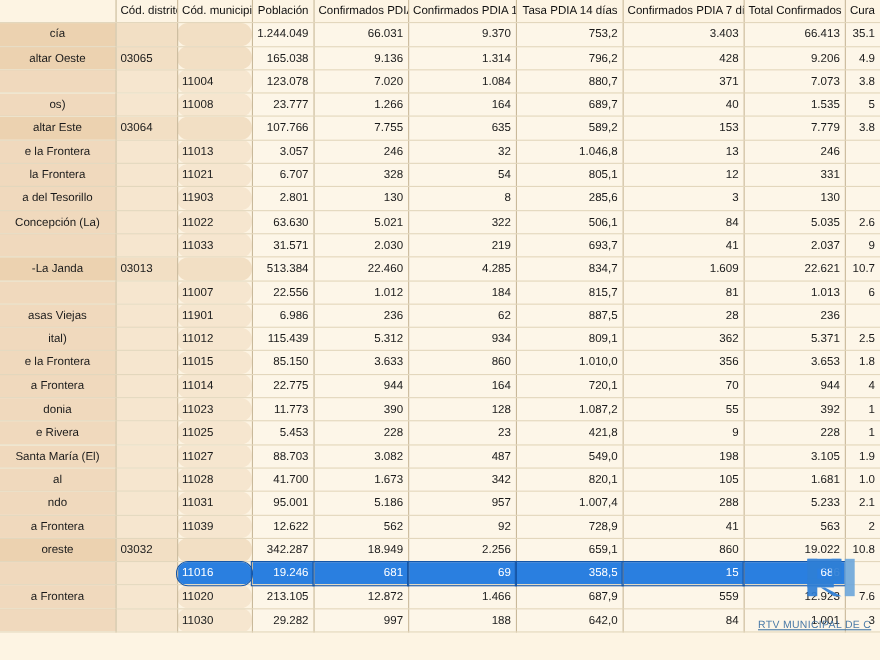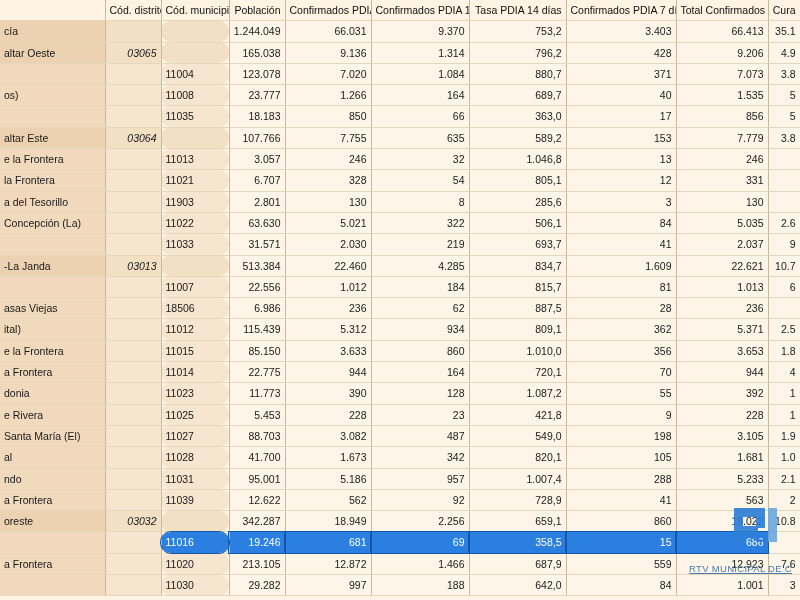--- a/index.html
+++ b/index.html
@@ -54,27 +54,26 @@
   col.c-pob  { width: 56px; }
   col.c-conf { width: 86px; }
   col.c-c14  { width: 98px; }
   col.c-t14  { width: 97px; }
   col.c-c7   { width: 110px; }
   col.c-tot  { width: 92px; }
   col.c-cur  { width: 32px; }
 
   td.name {
     background: #f0d9bd;
-    text-align: left;
+    text-align: center;
     border-right: 1px solid #c9b99a;
   }
   td.dist {
     background: #f6e6cf;
-    text-align: right;
-    font-style: italic;
+    text-align: left;
   }
   td.muni {
     background: #f6e6cf;
     text-align: left;
     border-radius: 10px;
   }
   td.pob, td.conf, td.c14, td.t14, td.c7, td.tot, td.cur {
     background: #fdf6e8;
     text-align: right;
   }
@@ -182,32 +181,20 @@
           <td class="dist"></td>
           <td class="muni">11008</td>
           <td class="pob">23.777</td>
           <td class="conf">1.266</td>
           <td class="c14">164</td>
           <td class="t14">689,7</td>
           <td class="c7">40</td>
           <td class="tot">1.535</td>
           <td class="cur">5</td>
         </tr>
-        <tr>
-          <td class="name"></td>
-          <td class="dist"></td>
-          <td class="muni">11035</td>
-          <td class="pob">18.183</td>
-          <td class="conf">850</td>
-          <td class="c14">66</td>
-          <td class="t14">363,0</td>
-          <td class="c7">17</td>
-          <td class="tot">856</td>
-          <td class="cur">5</td>
-        </tr>
         <tr class="group">
           <td class="name">altar Este</td>
           <td class="dist">03064</td>
           <td class="muni"></td>
           <td class="pob">107.766</td>
           <td class="conf">7.755</td>
           <td class="c14">635</td>
           <td class="t14">589,2</td>
           <td class="c7">153</td>
           <td class="tot">7.779</td>
@@ -293,21 +280,21 @@
           <td class="conf">1.012</td>
           <td class="c14">184</td>
           <td class="t14">815,7</td>
           <td class="c7">81</td>
           <td class="tot">1.013</td>
           <td class="cur">6</td>
         </tr>
         <tr>
           <td class="name">asas Viejas</td>
           <td class="dist"></td>
-          <td class="muni">18506</td>
+          <td class="muni">11901</td>
           <td class="pob">6.986</td>
           <td class="conf">236</td>
           <td class="c14">62</td>
           <td class="t14">887,5</td>
           <td class="c7">28</td>
           <td class="tot">236</td>
           <td class="cur"></td>
         </tr>
         <tr>
           <td class="name">ital)</td>

